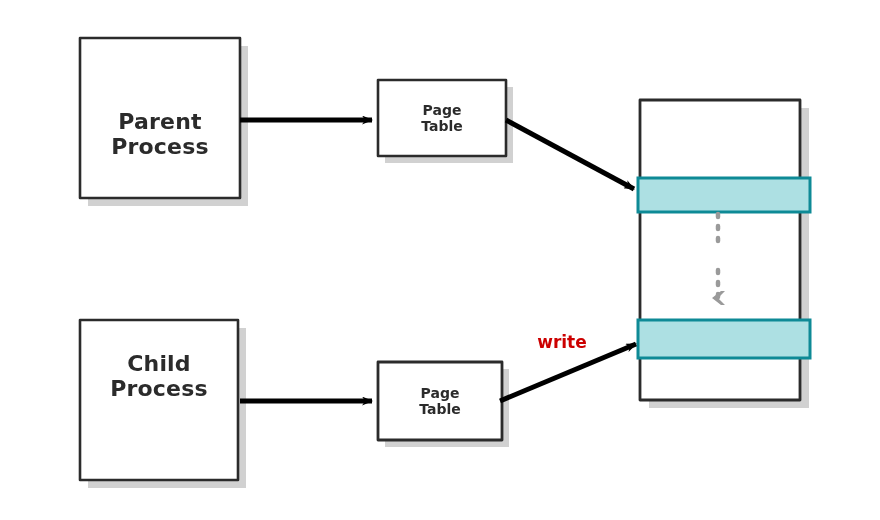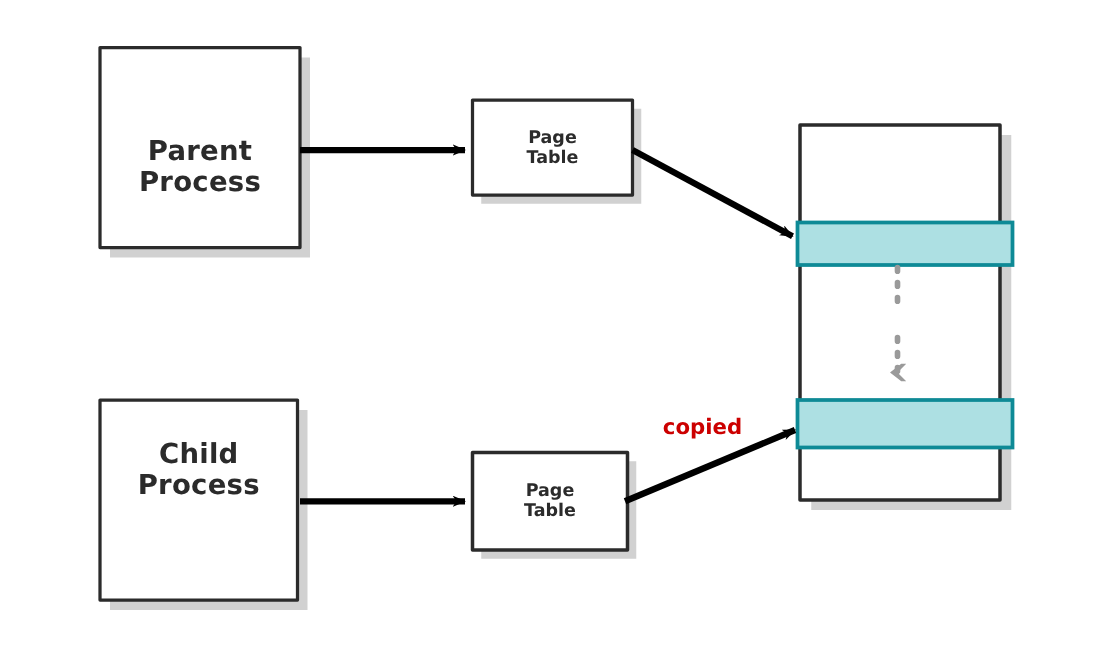--- a/index.html
+++ b/index.html
@@ -122,15 +122,15 @@
 Process</div>
 
   <div class="node-label pt-label" style="left:378px; top:80px; width:128px; height:76px;">Page
 Table</div>
 
   <div class="node-label pt-label" style="left:378px; top:362px; width:124px; height:78px;">Page
 Table</div>
 
 
 
-  <div class="edge-label" style="left:512px; top:332px; width:100px; color:#cc0000;">copied</div>
+  <div class="edge-label" style="left:512px; top:332px; width:100px; color:#cc0000;">write</div>
 
 </div>
 
 </body></html>

